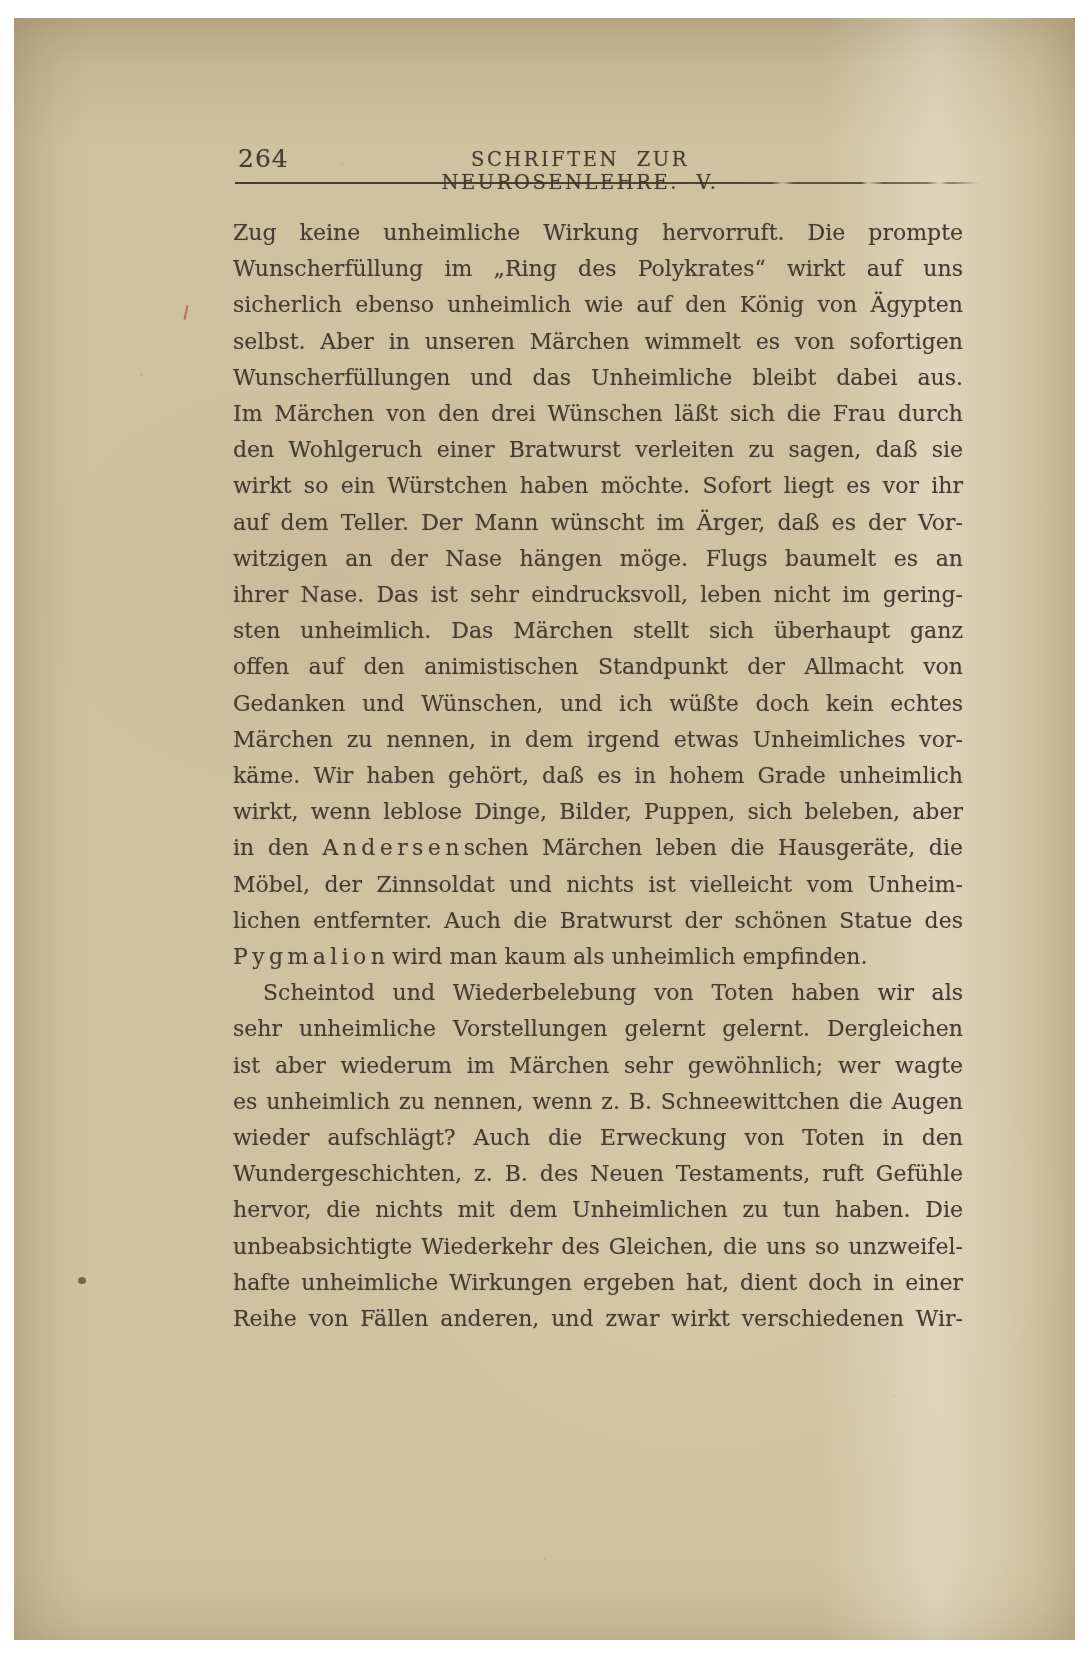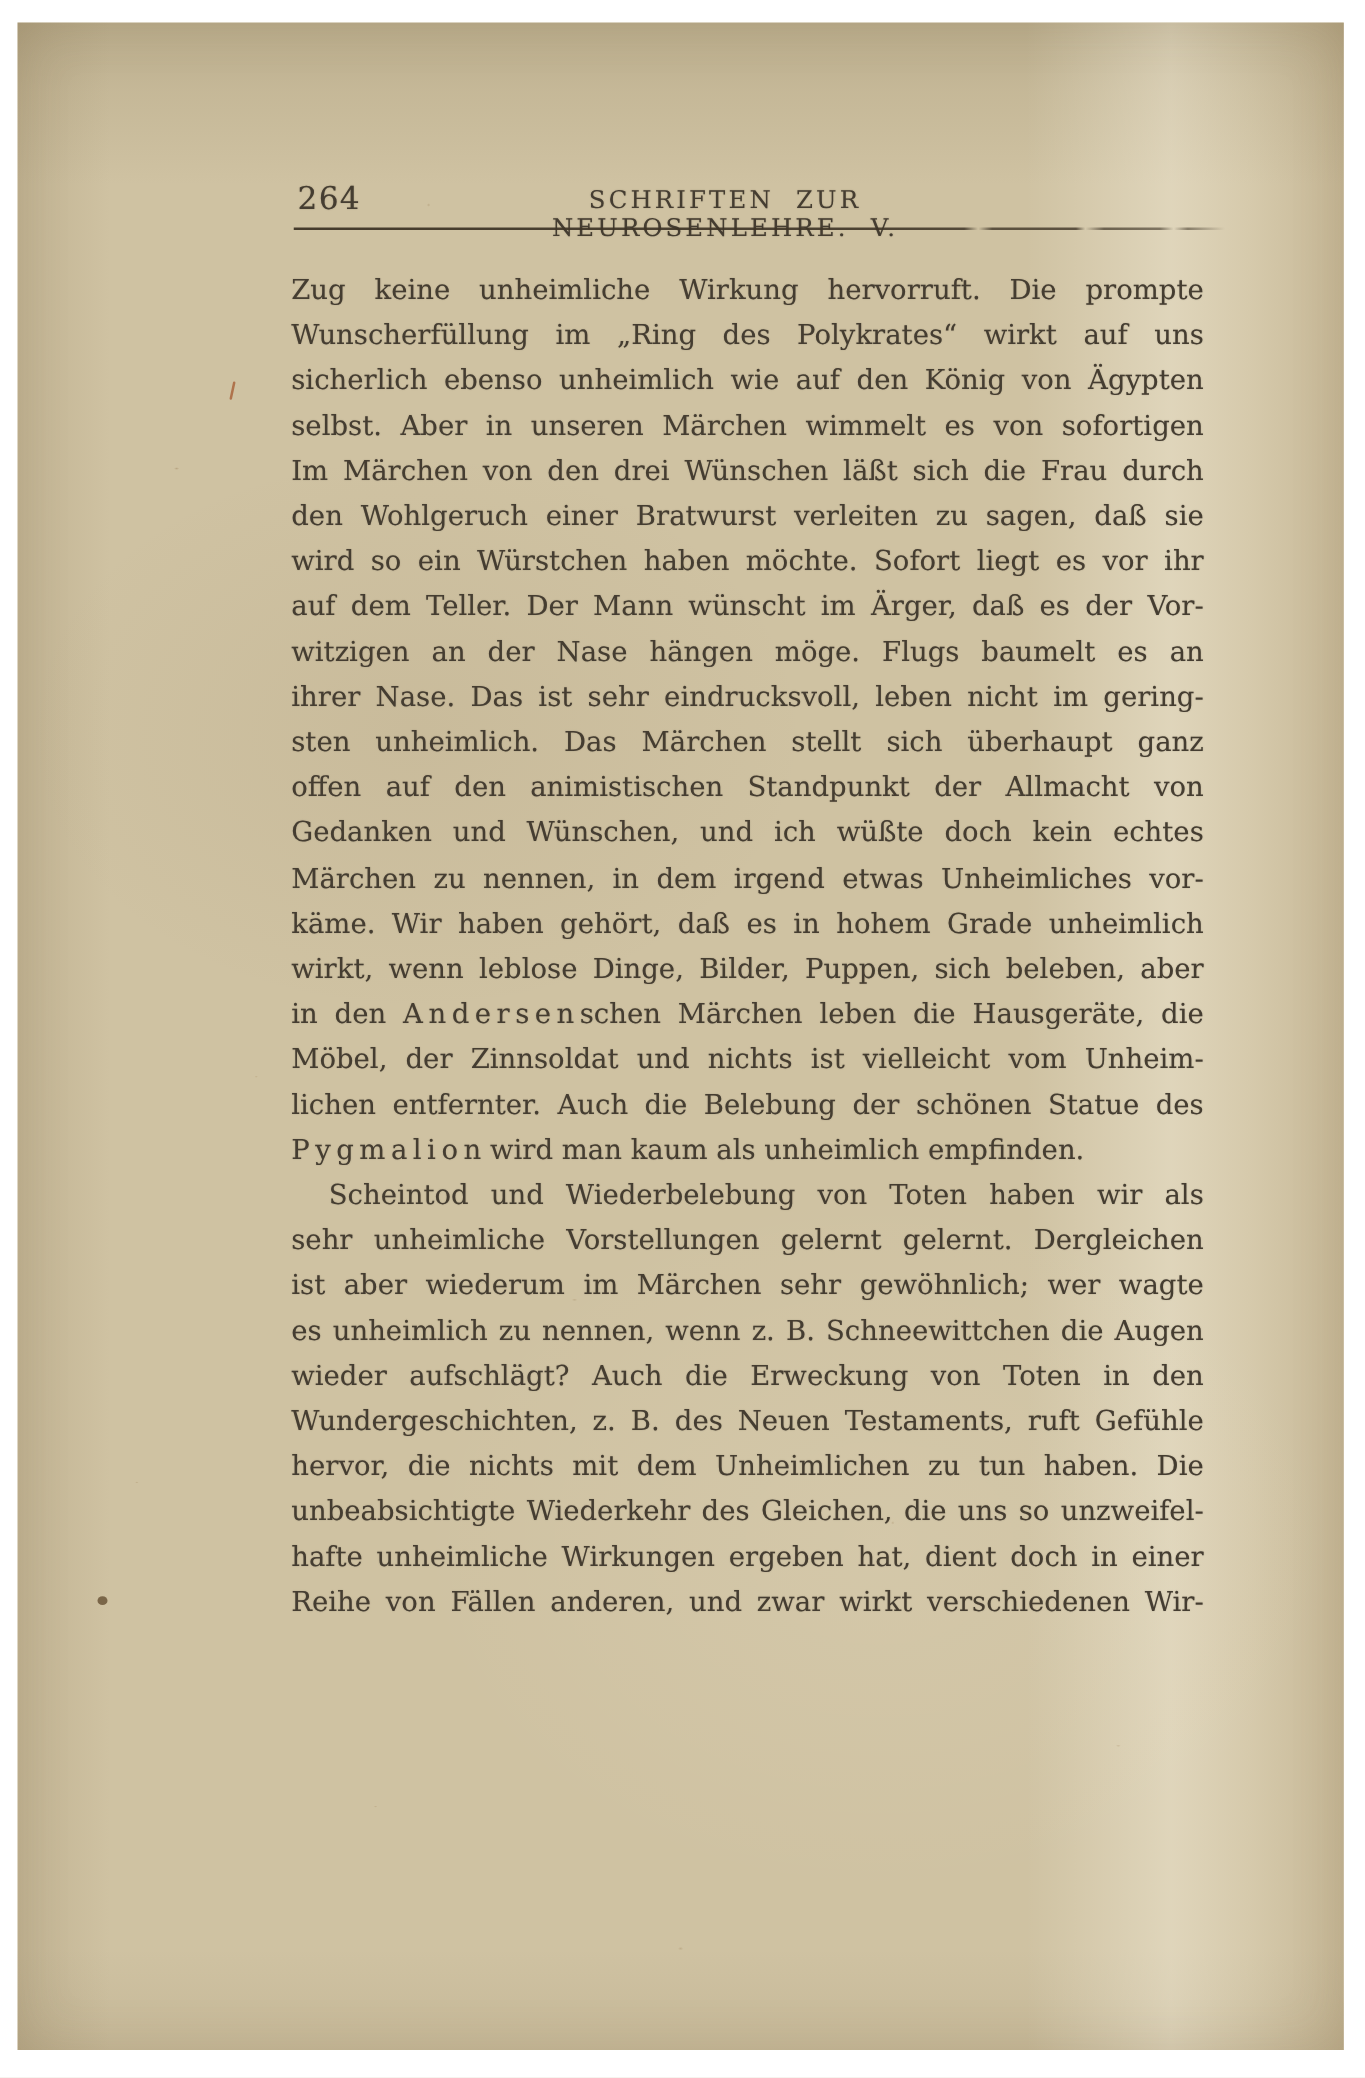--- a/index.html
+++ b/index.html
@@ -95,35 +95,36 @@
     <div class="header-row">
       <span class="pagenum">264</span>
       <span class="running-title">SCHRIFTEN ZUR NEUROSENLEHRE. V.</span>
     </div>
     <div class="rule"></div>
     <div class="textblock">
         <div class="line">Zug keine unheimliche Wirkung hervorruft.  Die prompte</div>
         <div class="line">Wunscherfüllung im „Ring des Polykrates“ wirkt auf uns</div>
         <div class="line">sicherlich ebenso unheimlich wie auf den König von Ägypten</div>
         <div class="line">selbst.  Aber in unseren Märchen wimmelt es von sofortigen</div>
+        <div class="line">Wunscherfüllungen und das Unheimliche bleibt dabei aus.</div>
         <div class="line">Im Märchen von den drei Wünschen läßt sich die Frau durch</div>
         <div class="line">den Wohlgeruch einer Bratwurst verleiten zu sagen, daß sie</div>
-        <div class="line">wird so ein Würstchen haben möchte.  Sofort liegt es vor ihr</div>
+        <div class="line">wirkt so ein Würstchen haben möchte.  Sofort liegt es vor ihr</div>
         <div class="line">auf dem Teller.  Der Mann wünscht im Ärger, daß es der Vor-</div>
         <div class="line">witzigen an der Nase hängen möge.  Flugs baumelt es an</div>
         <div class="line">ihrer Nase.  Das ist sehr eindrucksvoll, leben nicht im gering-</div>
         <div class="line">sten unheimlich.  Das Märchen stellt sich überhaupt ganz</div>
         <div class="line">offen auf den animistischen Standpunkt der Allmacht von</div>
         <div class="line">Gedanken und Wünschen, und ich wüßte doch kein echtes</div>
         <div class="line">Märchen zu nennen, in dem irgend etwas Unheimliches vor-</div>
         <div class="line">käme.  Wir haben gehört, daß es in hohem Grade unheimlich</div>
         <div class="line">wirkt, wenn leblose Dinge, Bilder, Puppen, sich beleben, aber</div>
         <div class="line">in den A n d e r s e n schen Märchen leben die Hausgeräte, die</div>
         <div class="line">Möbel, der Zinnsoldat und nichts ist vielleicht vom Unheim-</div>
-        <div class="line">lichen entfernter.  Auch die Belebung der schönen Statue des</div>
+        <div class="line">lichen entfernter.  Auch die Bratwurst der schönen Statue des</div>
         <div class="line no-just">P y g m a l i o n wird man kaum als unheimlich empfinden.</div>
         <div class="line indent">Scheintod und Wiederbelebung von Toten haben wir als</div>
         <div class="line">sehr unheimliche Vorstellungen gelernt gelernt.  Dergleichen</div>
         <div class="line">ist aber wiederum im Märchen sehr gewöhnlich;  wer wagte</div>
         <div class="line">es unheimlich zu nennen, wenn z. B. Schneewittchen die Augen</div>
         <div class="line">wieder aufschlägt?  Auch die Erweckung von Toten in den</div>
         <div class="line">Wundergeschichten, z. B. des Neuen Testaments, ruft Gefühle</div>
         <div class="line">hervor, die nichts mit dem Unheimlichen zu tun haben.  Die</div>
         <div class="line">unbeabsichtigte Wiederkehr des Gleichen, die uns so unzweifel-</div>
         <div class="line">hafte unheimliche Wirkungen ergeben hat, dient doch in einer</div>

